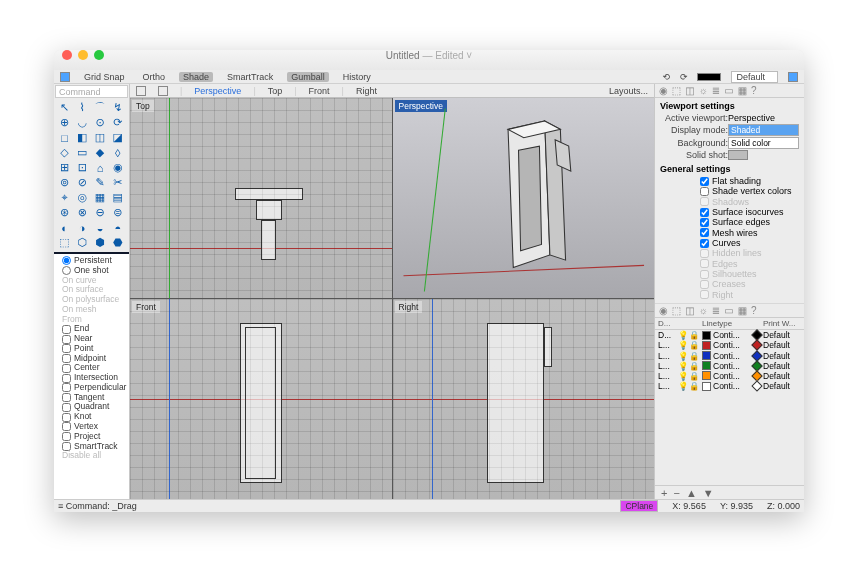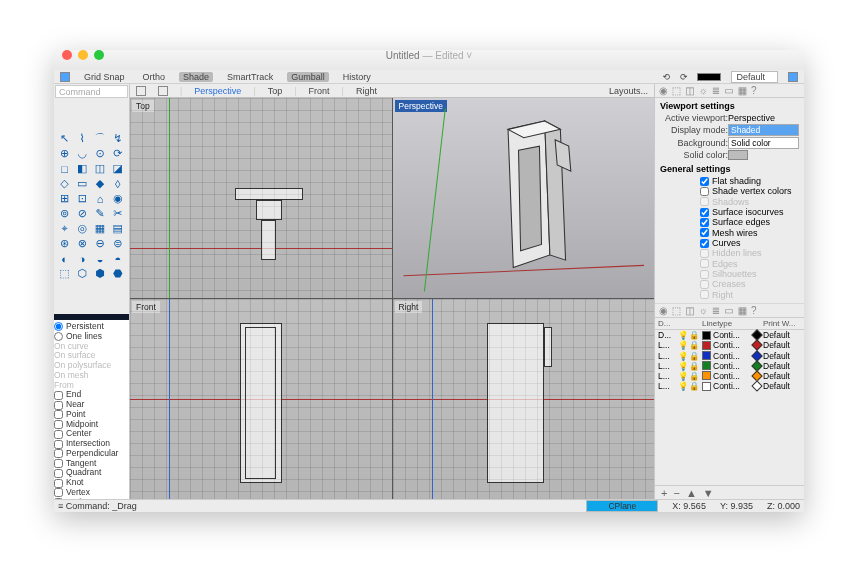--- a/index.html
+++ b/index.html
@@ -13,25 +13,25 @@
 .title-text .ed { color: #aaa; }
 .toolbar { height: 14px; background: #ececec; display: flex; align-items: center; font-size: 9px; color: #444; padding: 0 6px; gap: 10px; border-bottom: 1px solid #d0d0d0; }
 .tb-spacer { flex: 1; }
 .tb-btn { padding: 0 4px; cursor: default; }
 .tb-btn.active { background: #bababa; border-radius: 2px; }
 .tb-swatch { width: 24px; height: 8px; background: #000; border: 1px solid #888; }
 .tb-select { font-size: 9px; border: 1px solid #bbb; background: #fff; padding: 0 12px 0 4px; }
 .sq-icon { width: 10px; height: 10px; border: 1px solid #888; }
 .sq-icon.blue { background: #4da3ff; }
 .main { flex: 1; display: flex; min-height: 0; }
-.left-col { width: 76px; display: flex; flex-direction: column; background: #ececec; border-right: 1px solid #c8c8c8; gap: 31px; }
+.left-col { width: 76px; display: flex; flex-direction: column; background: #ececec; border-right: 1px solid #c8c8c8; }
 .cmd-input { height: 13px; font-size: 9px; color: #aaa; padding: 0 3px; border: 1px solid #ccc; background: #fff; margin: 1px 1px 0 1px; display: flex; align-items: center; }
 .tool-grid { display: grid; grid-template-columns: repeat(4, 1fr); gap: 0; padding: 2px; }
 .tool-ic { width: 17px; height: 15px; display: flex; align-items: center; justify-content: center; font-size: 11px; color: #0a5aa8; }
-.osnap { flex: 1; overflow: hidden; font-size: 8.5px; color: #333; padding: 2px 0; background: #fff; border-top: 6px solid #0f172a; }
+.osnap { flex: 1; overflow: hidden; font-size: 8.5px; color: #333; padding: 2px 8px; background: #fff; border-top: 2px solid #0f172a; }
 .osnap .radio, .osnap .chk { display: flex; align-items: center; gap: 3px; line-height: 1.15; }
 .osnap .disabled { color: #bbb; }
 .osnap input { width: 9px; height: 9px; margin: 0; }
 .center-col { flex: 1; display: flex; flex-direction: column; background: #a4a4a4; }
 .vp-tabs { height: 14px; background: #ececec; border-bottom: 1px solid #c0c0c0; display: flex; align-items: center; font-size: 9px; color: #444; padding: 0 6px; gap: 12px; }
 .vp-tabs .active { color: #2a6fdc; }
 .vp-tabs .spacer { flex: 1; }
 .viewports { flex: 1; display: grid; grid-template-columns: 1fr 1fr; grid-template-rows: 1fr 1fr; gap: 1px; background: #565656; }
 .vp { background: linear-gradient(#bfbfbf,#b6b6b6); position: relative; overflow: hidden; }
 .vp-label { position: absolute; top: 2px; left: 2px; font-size: 8.5px; padding: 1px 4px; background: rgba(240,240,240,0.5); color: #222; }
@@ -56,21 +56,21 @@
 .lay-head { display: flex; font-size: 8px; color: #555; border-bottom: 1px solid #ccc; padding: 1px 3px; }
 .lay-head div:nth-child(1){width:20px;} .lay-head div:nth-child(2){width:24px;} .lay-head div:nth-child(3){flex:1;} .lay-head div:nth-child(4){width:38px;margin-left:17px;}
 .lay-row { display: flex; align-items: center; padding: 0 3px; font-size: 8.5px; line-height: 1.2; }
 .lay-row .n { width: 20px; } .lay-row .ic { width: 24px; display:flex; gap:1px; }
 .lay-row .sw { width: 9px; height: 9px; border: 1px solid #666; }
 .lay-row .lt { flex: 1; padding-left: 2px; } .lay-row .pw { width: 38px; }
 .lay-row .dmd { width: 8px; height: 8px; transform: rotate(45deg); border: 1px solid #333; margin: 0 2px; }
 .plus-bar { height: 14px; border-top: 1px solid #ccc; display: flex; align-items: center; gap: 6px; padding: 0 6px; color: #666; font-size: 11px; }
 .status { height: 13px; background: #ececec; border-top: 1px solid #ccc; display: flex; align-items: center; font-size: 9px; color: #333; padding: 0 4px; gap: 14px; }
 .status .spacer { flex: 1; }
-.status .pill { border: 1px solid #bbb; padding: 0 21px; font-size: 8.5px; background: #0ea5e9; }
+.status .pill { border: 1px solid #bbb; padding: 0 4px; font-size: 8.5px; background: #d946ef; }
 svg.persp { position:absolute; inset:0; }
 </style>
 </head>
 <body>
 
 <div class="shadow-wrap">
   <div class="titlebar">
     <div class="traffic">
       <div class="dot r"></div>
       <div class="dot y"></div>
@@ -143,21 +143,21 @@
           <div class="tool-ic">⬢</div>
           <div class="tool-ic">⬣</div>
         </div>
       <div class="osnap">
         <label class="radio">
             <input type="radio" checked="" style="">
             <span>Persistent</span>
           </label>
         <label class="radio">
             <input type="radio" style="">
-            <span>One lines</span>
+            <span>One shot</span>
           </label>
         <div id="osnap-dis">
             <div class="chk disabled">On curve</div>
             <div class="chk disabled">On surface</div>
             <div class="chk disabled">On polysurface</div>
             <div class="chk disabled">On mesh</div>
             <div class="chk disabled">From</div>
           </div>
         <div id="osnap-checks">
             <label class="chk">
@@ -297,21 +297,21 @@
               <div class="mini-sel blue">Shaded</div>
             </div>
           </div>
         <div class="prop-row">
             <div class="lbl">Background:</div>
             <div class="val">
               <div class="mini-sel">Solid color</div>
             </div>
           </div>
         <div class="prop-row">
-            <div class="lbl">Solid color:</div>
+            <div class="lbl">Solid shot:</div>
             <div class="val">
               <div style="width:20px;height:10px;background:#bcbcbc;border:1px solid #888"></div>
             </div>
           </div>
         <div class="hdr" style="margin-top:4px">General settings</div>
         <div id="gen-checks">
             <label class="chk-row">
               <input type="checkbox" checked="" style="">
               <span>Flat shading</span>
             </label>

